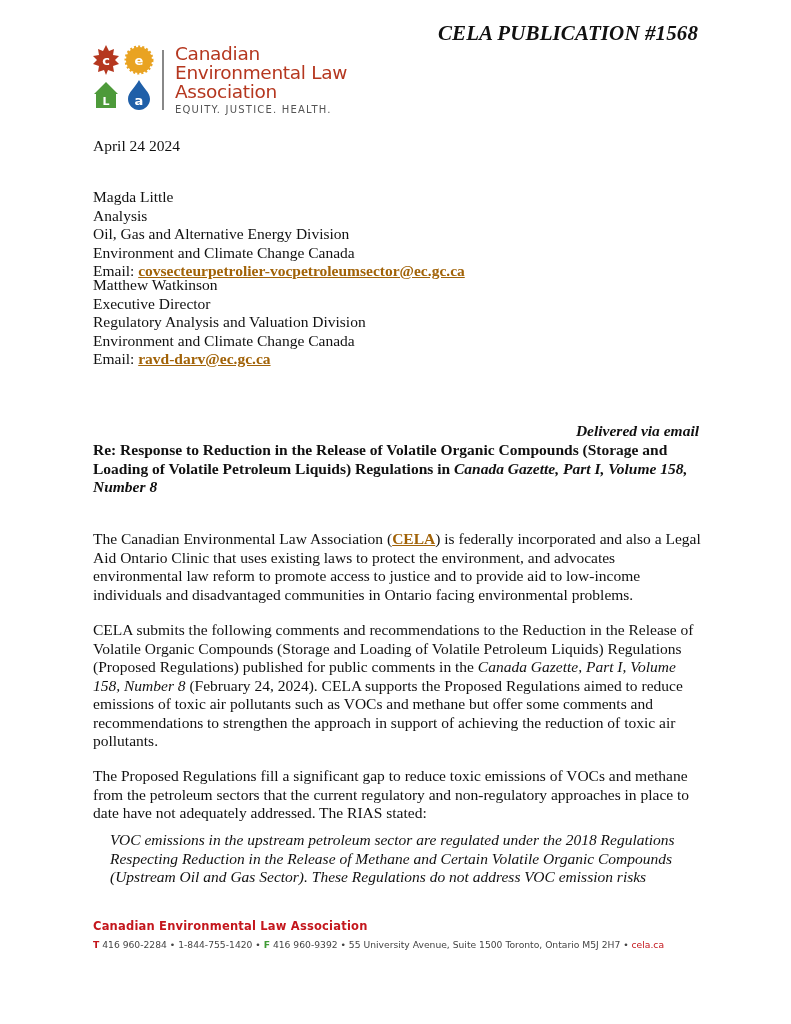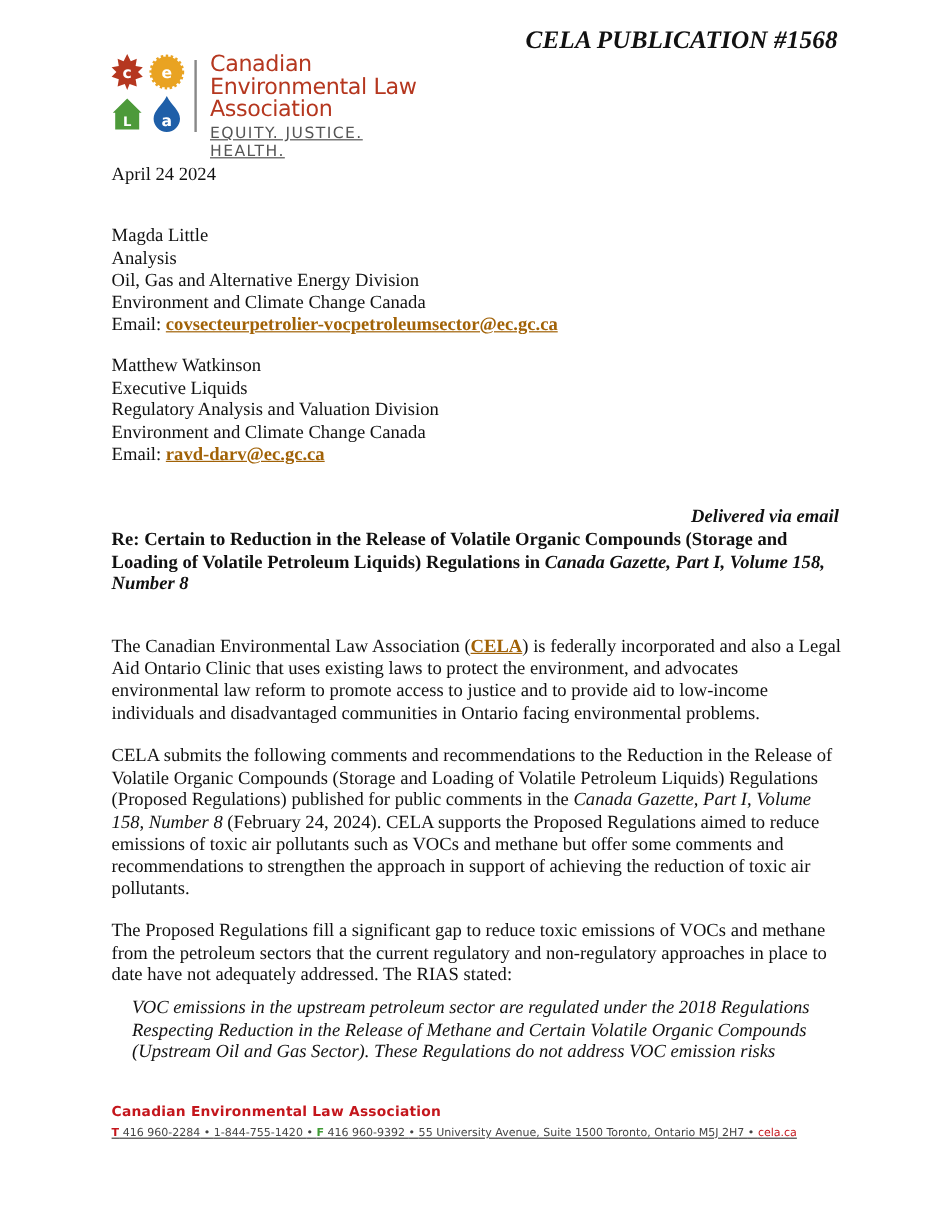--- a/index.html
+++ b/index.html
@@ -5,31 +5,31 @@
   html, body { margin: 0; padding: 0; background: #ffffff; }
   body { width: 791px; height: 1024px; position: relative; overflow: hidden;
          font-family: "Liberation Serif", "DejaVu Serif", serif; color: #111; }
   .abs { position: absolute; }
   .pub { right: 93px; top: 21px; font-weight: bold; font-style: italic; font-size: 21px; letter-spacing: 0.1px; text-align: center; }
   .logo { left: 91px; top: 44px; width: 260px; height: 72px; }
   .logo-icons { position: absolute; left: 0; top: 0; width: 64px; height: 68px; }
   .logo-bar { position: absolute; left: 71px; top: 6px; width: 1.5px; height: 60px; background: #888; }
   .logo-text { position: absolute; left: 84px; top: 0; font-family: "DejaVu Sans", sans-serif; color: #b5371f; }
   .logo-line { font-size: 18.5px; line-height: 19px; letter-spacing: -0.3px; }
-  .logo-tag { font-family: "DejaVu Sans", sans-serif; color: #555; font-size: 13px; letter-spacing: 1.2px; margin-top: 3px; text-decoration: underline; }
+  .logo-tag { font-family: "DejaVu Sans", sans-serif; color: #555; font-size: 10px; letter-spacing: 1.2px; margin-top: 3px; }
   .text { font-size: 15.5px; line-height: 18.5px; }
   .blk { left: 93px; width: 610px; }
   a.lnk { color: #a16207; text-decoration: underline; font-weight: bold; }
   .right-it { right: 92px; top: 386px; font-weight: bold; font-style: italic; font-size: 15.5px; margin-top: 36px; }
   .re { font-weight: bold; }
   .it { font-style: italic; }
   .quote { left: 110px; width: 600px; font-style: italic; }
   .footer { left: 93px; font-family: "DejaVu Sans", sans-serif; }
   .foot-title { top: 919px; color: #c4161c; font-size: 11.5px; font-weight: bold; letter-spacing: 0.2px; }
-  .foot-line { top: 939px; font-size: 9.2px; color: #444; white-space: nowrap; text-decoration: underline; }
+  .foot-line { top: 939px; font-size: 9.2px; color: #444; white-space: nowrap; }
   .red { color: #c4161c; font-weight: bold; }
   .green { color: #3f9b35; font-weight: bold; }
   .redlink { color: #c4161c; }
   p { margin: 0; }
 </style>
 </head>
 <body>
 
 <div class="abs pub">CELA PUBLICATION #1568</div>
 
@@ -65,31 +65,31 @@
 <div class="abs text blk" style="top:137px;">April 24 2024</div>
 
 <div class="abs text blk" style="top:188px;">
   <div>Magda Little</div>
   <div>Analysis</div>
   <div>Oil, Gas and Alternative Energy Division</div>
   <div>Environment and Climate Change Canada</div>
   <div><span>Email: </span><a class="lnk">covsecteurpetrolier-vocpetroleumsector@ec.gc.ca</a></div>
 </div>
 
-<div class="abs text blk" style="top:296px;">
+<div class="abs text blk" style="top:276px;">
   <div>Matthew Watkinson</div>
-  <div>Executive Liquids</div>
+  <div>Executive Director</div>
   <div>Regulatory Analysis and Valuation Division</div>
   <div>Environment and Climate Change Canada</div>
   <div><span>Email: </span><a class="lnk">ravd-darv@ec.gc.ca</a></div>
 </div>
 
 <div class="abs right-it">Delivered via email</div>
 
-<p class="abs text blk re" style="top:441px;"><span>Re: Certain to Reduction in the Release of Volatile Organic Compounds (Storage and Loading of Volatile Petroleum Liquids) Regulations in </span><span class="it">Canada Gazette, Part I, Volume 158, Number 8</span></p>
+<p class="abs text blk re" style="top:441px;"><span>Re: Response to Reduction in the Release of Volatile Organic Compounds (Storage and Loading of Volatile Petroleum Liquids) Regulations in </span><span class="it">Canada Gazette, Part I, Volume 158, Number 8</span></p>
 
 <p class="abs text blk" style="top:530px;"><span>The Canadian Environmental Law Association (</span><a class="lnk">CELA</a><span>) is federally incorporated and also a Legal Aid Ontario Clinic that uses existing laws to protect the environment, and advocates environmental law reform to promote access to justice and to provide aid to low-income individuals and disadvantaged communities in Ontario facing environmental problems.</span></p>
 
 <p class="abs text blk" style="top:621px;"><span>CELA submits the following comments and recommendations to the Reduction in the Release of Volatile Organic Compounds (Storage and Loading of Volatile Petroleum Liquids) Regulations (Proposed Regulations) published for public comments in the </span><span class="it">Canada Gazette, Part I, Volume 158, Number 8</span><span> (February 24, 2024). CELA supports the Proposed Regulations aimed to reduce emissions of toxic air pollutants such as VOCs and methane but offer some comments and recommendations to strengthen the approach in support of achieving the reduction of toxic air pollutants.</span></p>
 
 <p class="abs text blk" style="top:767px;">The Proposed Regulations fill a significant gap to reduce toxic emissions of VOCs and methane from the petroleum sectors that the current regulatory and non-regulatory approaches in place to date have not adequately addressed.  The RIAS stated:</p>
 
 <p class="abs text quote" style="top:831px;">VOC emissions in the upstream petroleum sector are regulated under the 2018 Regulations Respecting Reduction in the Release of Methane and Certain Volatile Organic Compounds (Upstream Oil and Gas Sector). These Regulations do not address VOC emission risks</p>
 
 <div class="abs footer foot-title">Canadian Environmental Law Association</div>

